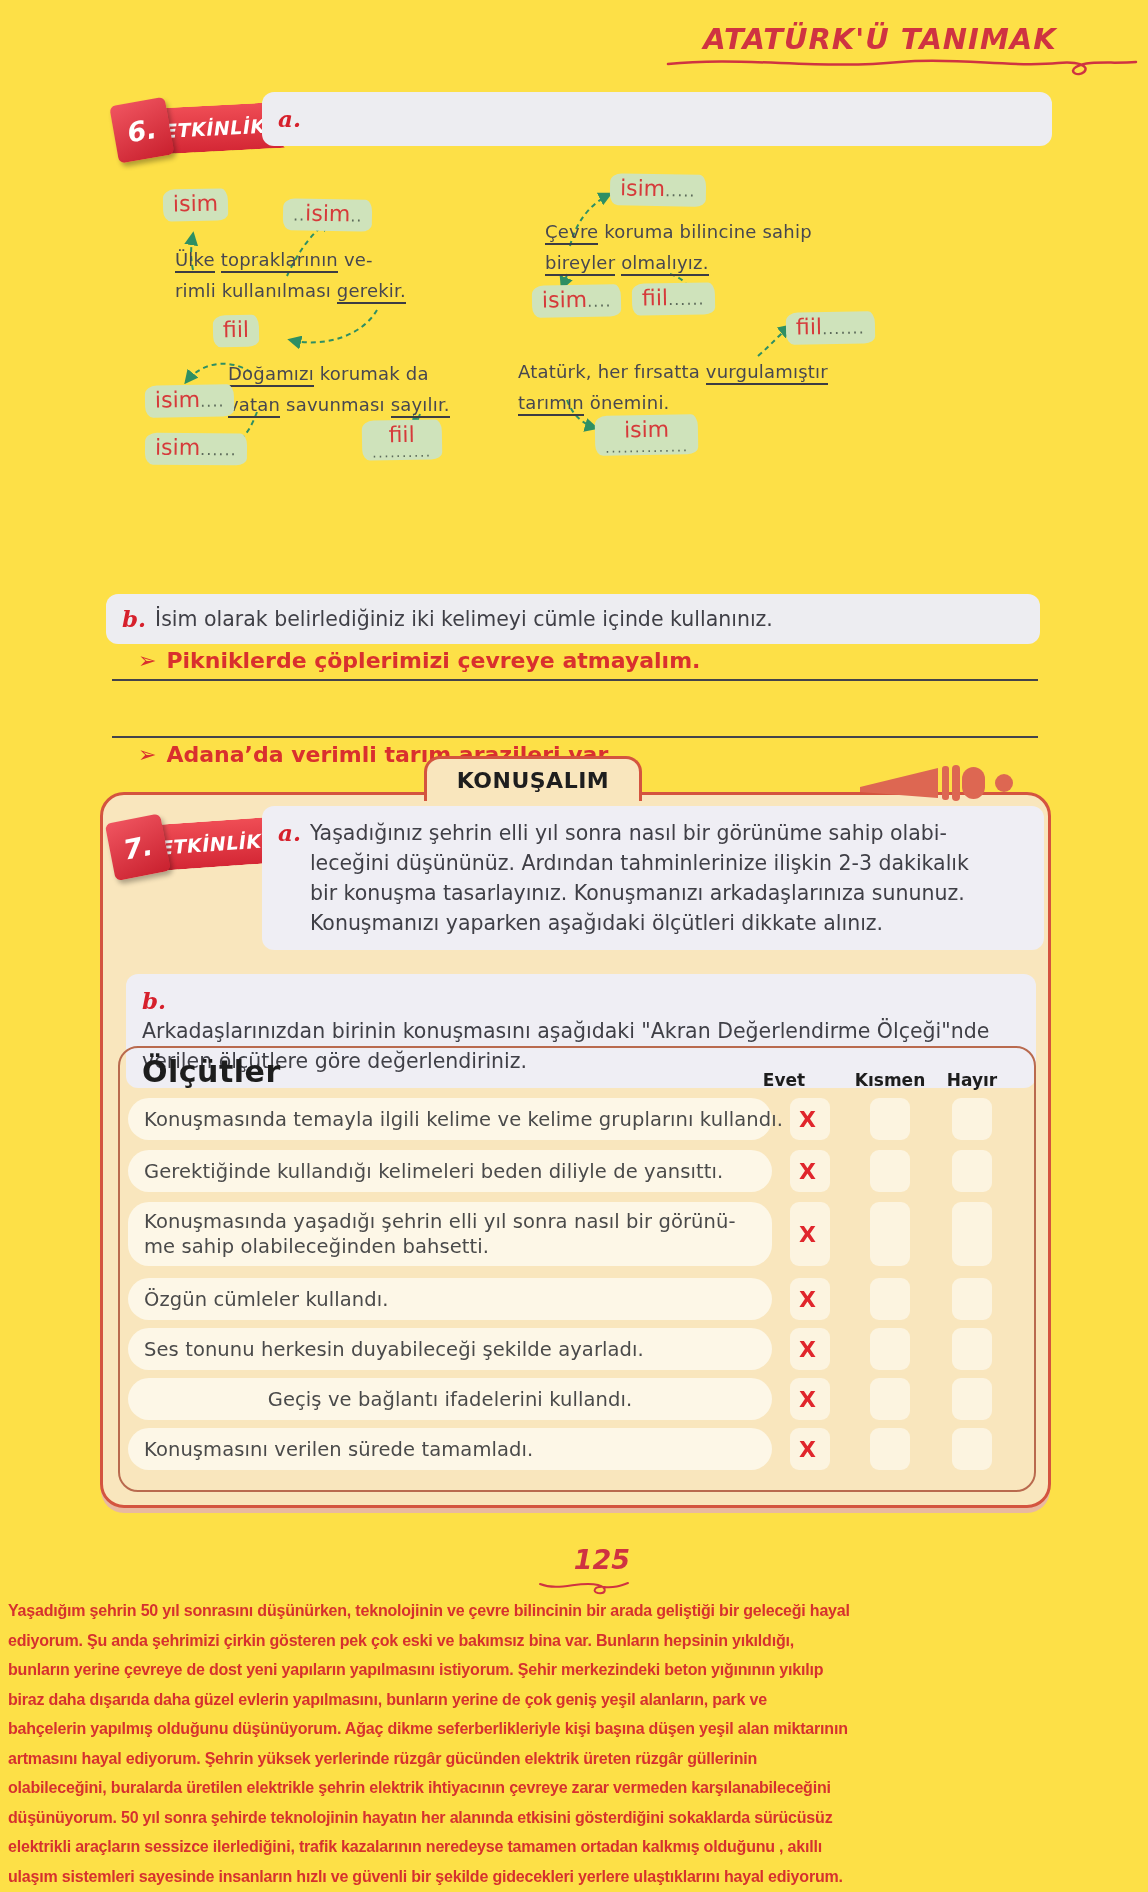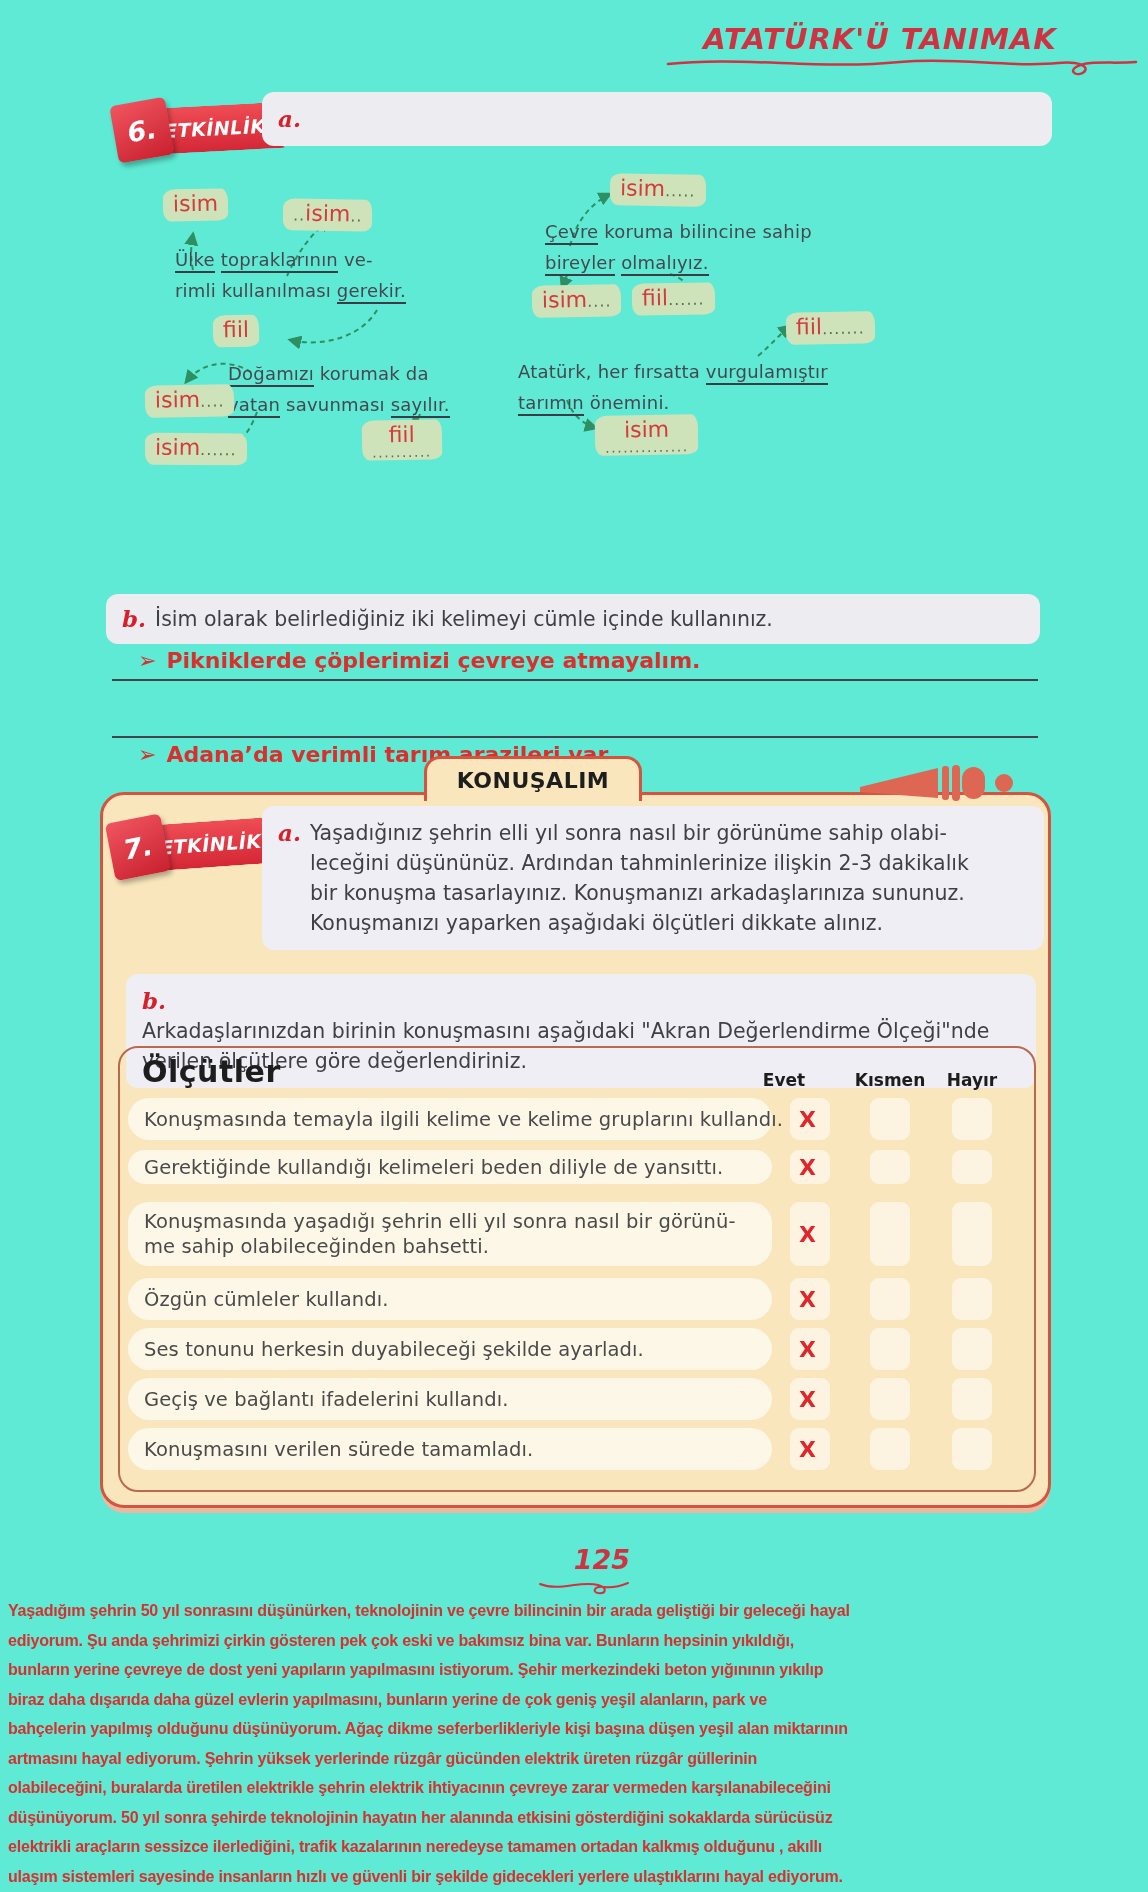--- a/index.html
+++ b/index.html
@@ -1,16 +1,16 @@
 <!DOCTYPE html>
 <html><head>
 <meta charset="utf-8">
 <style>
   html,body{margin:0;padding:0;background:#fff;}
-  .page{position:relative;width:1148px;height:1892px;background:#5eead4;overflow:hidden;
+  .page{position:relative;width:1148px;height:1892px;background:#fde047;overflow:hidden;
         font-family:"DejaVu Sans",sans-serif;color:#47474f;}
 
   
   .hdr-title{position:absolute;top:22px;left:690px;width:380px;text-align:center;
     color:#cf3341;font-weight:bold;font-style:italic;font-size:29px;letter-spacing:1px;
     font-family:"DejaVu Sans",sans-serif;}
   .hdr-squiggle{position:absolute;top:52px;left:660px;}
 
   
   .ribbon{position:absolute;width:170px;height:70px;transform:rotate(-3deg);}
@@ -223,21 +223,21 @@
     <div class="cbx cb-evet">
         <span class="xmark">X</span>
       </div>
     <div class="cbx cb-kismen">
         <span class="xmark"></span>
       </div>
     <div class="cbx cb-hayir">
         <span class="xmark"></span>
       </div>
   </div>
-  <div class="trow" style="top:1150px;height:34px;">
+  <div class="trow" style="top:1150px;height:42px;">
     <div class="pill">
         <span class="rln">Gerektiğinde kullandığı kelimeleri beden diliyle de yansıttı.</span>
       </div>
     <div class="cbx cb-evet">
         <span class="xmark">X</span>
       </div>
     <div class="cbx cb-kismen">
         <span class="xmark"></span>
       </div>
     <div class="cbx cb-hayir">
@@ -280,21 +280,21 @@
     <div class="cbx cb-evet">
         <span class="xmark">X</span>
       </div>
     <div class="cbx cb-kismen">
         <span class="xmark"></span>
       </div>
     <div class="cbx cb-hayir">
         <span class="xmark"></span>
       </div>
   </div>
-  <div class="trow" style="top:1378px;height:42px;">
+  <div class="trow" style="top:1378px;height:42px;text-align:center;">
     <div class="pill">
         <span class="rln">Geçiş ve bağlantı ifadelerini kullandı.</span>
       </div>
     <div class="cbx cb-evet">
         <span class="xmark">X</span>
       </div>
     <div class="cbx cb-kismen">
         <span class="xmark"></span>
       </div>
     <div class="cbx cb-hayir">

